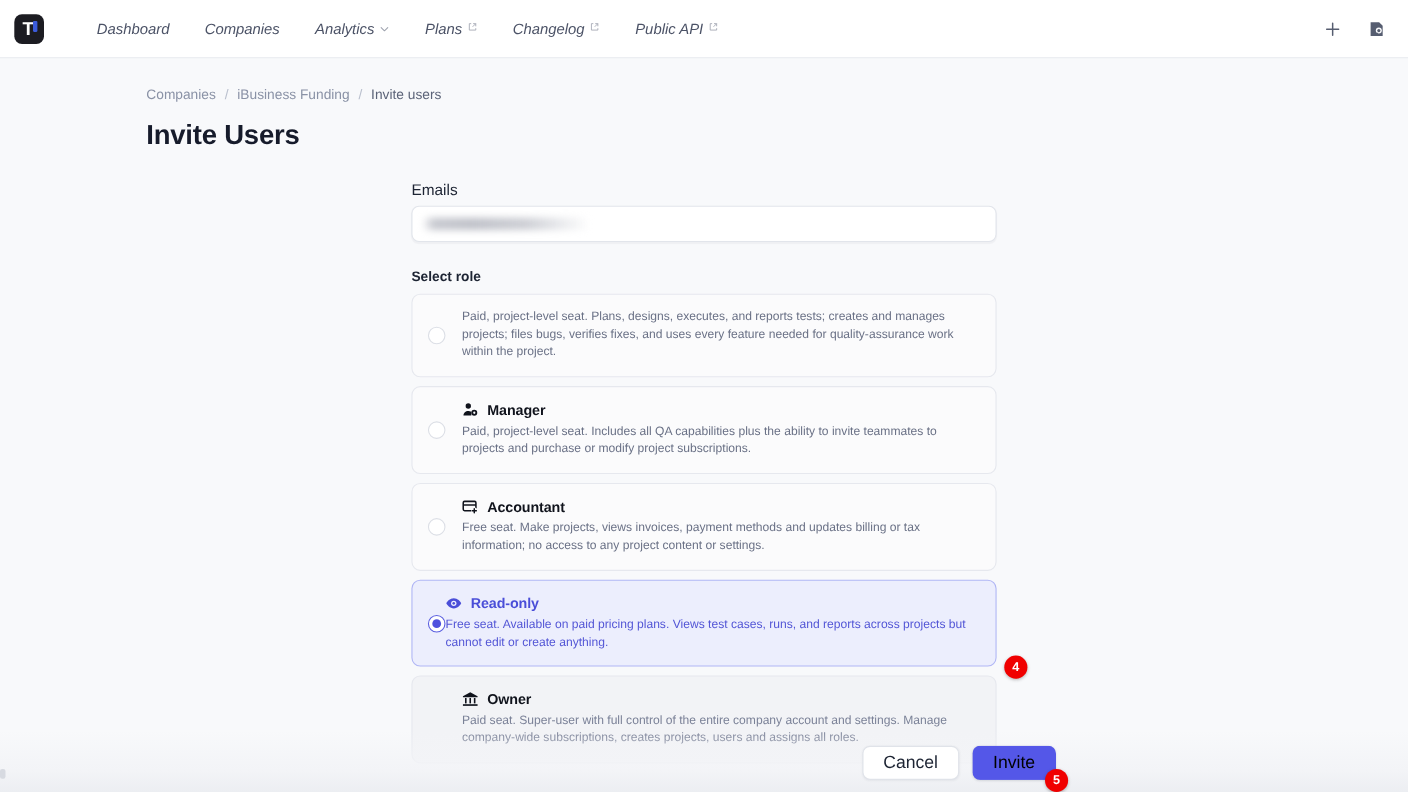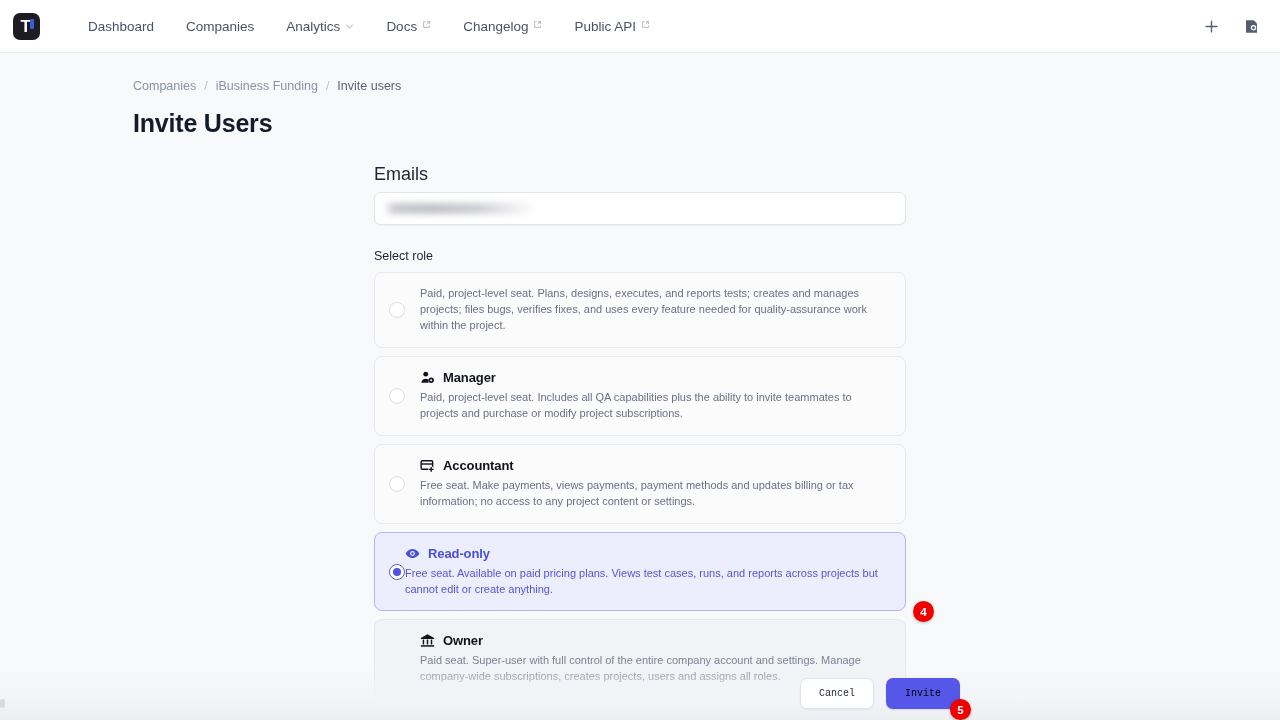--- a/index.html
+++ b/index.html
@@ -59,20 +59,21 @@
     right: 6px;
     top: 6px;
     border-radius: 1px;
   }
 
   .nav-links {
     display: flex;
     align-items: flex-end;
     margin-left: 32px;
     gap: 0px;
+    font-style: italic;
   }
   .nav-item {
     font-size: 13.5px;
     color: #4b5266;
     padding: 6px 16px;
     display: flex;
     align-items: center;
     gap: 5px;
     cursor: pointer;
     white-space: nowrap;
@@ -140,21 +141,21 @@
 
   
   .form-wrap {
     width: 532px;
     margin: 0 auto;
     padding-top: 26px;
     position: relative;
   }
 
   .field-label {
-    font-size: 18px;
+    font-size: 14px;
     color: #1d2433;
     margin-bottom: 7px;
   }
 
   .emails-input {
     width: 100%;
     height: 33px;
     background: #ffffff;
     border: 1px solid #e2e5eb;
     border-radius: 7px;
@@ -177,20 +178,21 @@
       rgba(196,198,205,0.85) 62%,
       rgba(210,212,218,0.45) 85%,
       rgba(230,231,235,0.05) 100%);
     filter: blur(3.2px);
   }
 
   .select-role-label {
     font-size: 12.5px;
     color: #1d2433;
     margin: 24px 0 9px 0;
+    font-weight: bold;
   }
 
   
   .role-card {
     position: relative;
     border: 1px solid #e6e8ee;
     border-radius: 8px;
     background: #fbfbfc;
     padding: 13px 16px 13px 45px;
     margin-bottom: 8px;
@@ -310,28 +312,27 @@
     display: flex;
     gap: 12px;
     align-items: center;
     pointer-events: auto;
     position: relative;
   }
 
   .btn {
     height: 31px;
     border-radius: 7px;
-    font-size: 10px;
+    font-size: 16px;
     display: flex;
     align-items: center;
     justify-content: center;
     cursor: pointer;
     border: 1px solid transparent;
     padding: 0 18px;
-    font-family: Liberation Mono, monospace;
   }
   .btn-cancel {
     background: #ffffff;
     border-color: #e0e3e9;
     color: #1d2433;
     box-shadow: 0 1px 2px rgba(16,24,40,0.05);
   }
   .btn-invite {
     background: #5457e8;
     color: #000000;
@@ -365,21 +366,21 @@
     <div class="nav-item">
       <span>Companies</span>
     </div>
     <div class="nav-item">
       <span>Analytics</span>
       <svg class="chevron" viewBox="0 0 12 12">
         <path d="M2 4.2 L6 8 L10 4.2" fill="none" stroke="#6b7täg" style="stroke:#6b7284" stroke-width="1.3" stroke-linecap="round" stroke-linejoin="round"></path>
       </svg>
     </div>
     <div class="nav-item">
-      <span>Docs</span>
+      <span>Plans</span>
       <svg class="ext-icon" viewBox="0 0 12 12">
         <path d="M4.5 2H2.2v7.8H10V7.5" fill="none" stroke="#6b7284" stroke-width="1.1"></path>
         <path d="M6.8 2H10v3.2M10 2L6.2 5.8" fill="none" stroke="#6b7284" stroke-width="1.1"></path>
       </svg>
     </div>
     <div class="nav-item">
       <span>Changelog</span>
       <svg class="ext-icon" viewBox="0 0 12 12">
         <path d="M4.5 2H2.2v7.8H10V7.5" fill="none" stroke="#6b7284" stroke-width="1.1"></path>
         <path d="M6.8 2H10v3.2M10 2L6.2 5.8" fill="none" stroke="#6b7284" stroke-width="1.1"></path>
@@ -462,21 +463,21 @@
           <span class="role-icon">
             <svg width="15" height="15" viewBox="0 0 16 16">
               <rect x="1.2" y="3" width="12.3" height="9" rx="1.3" fill="none" stroke="currentColor" stroke-width="1.5"></rect>
               <path d="M1.2 6.4h12.3" stroke="currentColor" stroke-width="1.5"></path>
               <circle cx="11.9" cy="12.1" r="3.1" fill="#fbfbfc"></circle>
               <path d="M11.9 10.1v4M9.9 12.1h4" stroke="currentColor" stroke-width="1.45" stroke-linecap="round"></path>
             </svg>
           </span>
           <span class="role-name">Accountant</span>
         </div>
-        <div class="role-desc">Free seat. Make payments, views payments, payment methods and updates billing or tax information; no access to any project content or settings.</div>
+        <div class="role-desc">Free seat. Make projects, views invoices, payment methods and updates billing or tax information; no access to any project content or settings.</div>
       </div>
 
       <div class="role-card selected">
         <span class="radio">
             <span class="radio-dot"></span>
           </span>
         <div class="role-head">
           <span class="role-icon">
             <svg width="15" height="15" viewBox="0 0 16 16">
               <path d="M8 3.1C4.3 3.1 1.4 6.3.8 8c.6 1.7 3.5 4.9 7.2 4.9S14.6 9.7 15.2 8c-.6-1.7-3.5-4.9-7.2-4.9z" fill="currentColor"></path>

